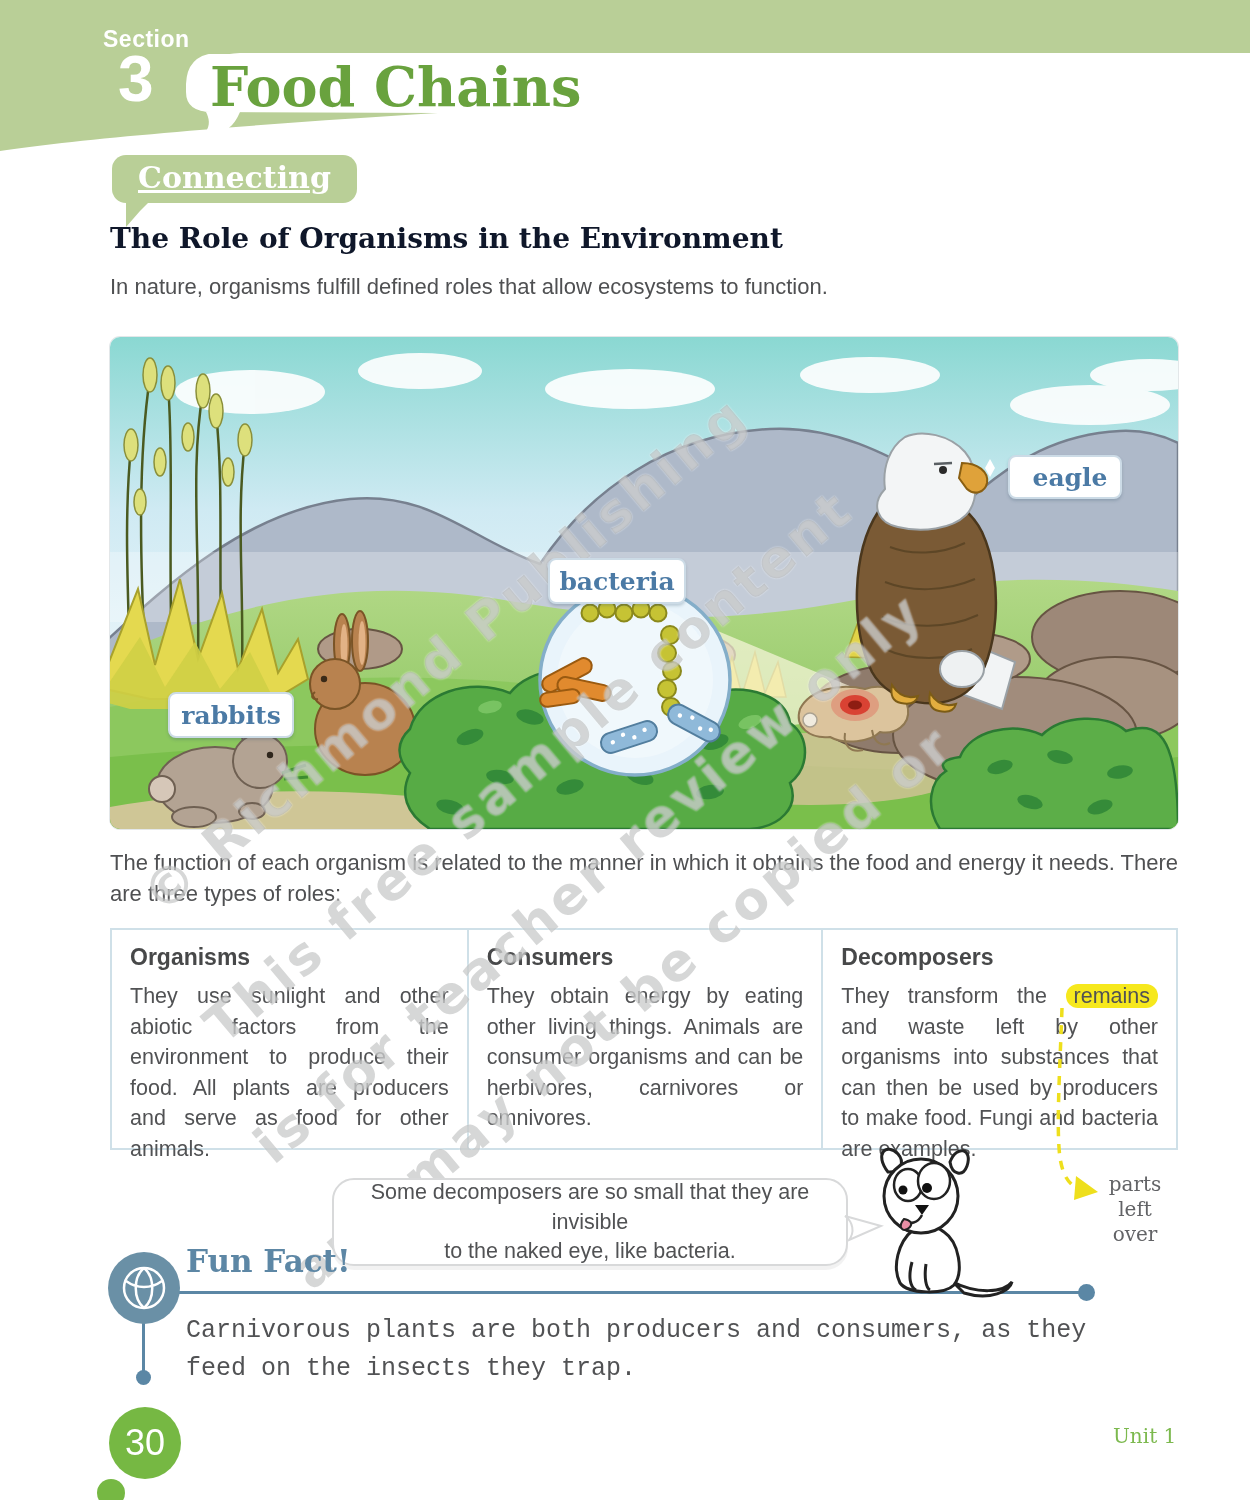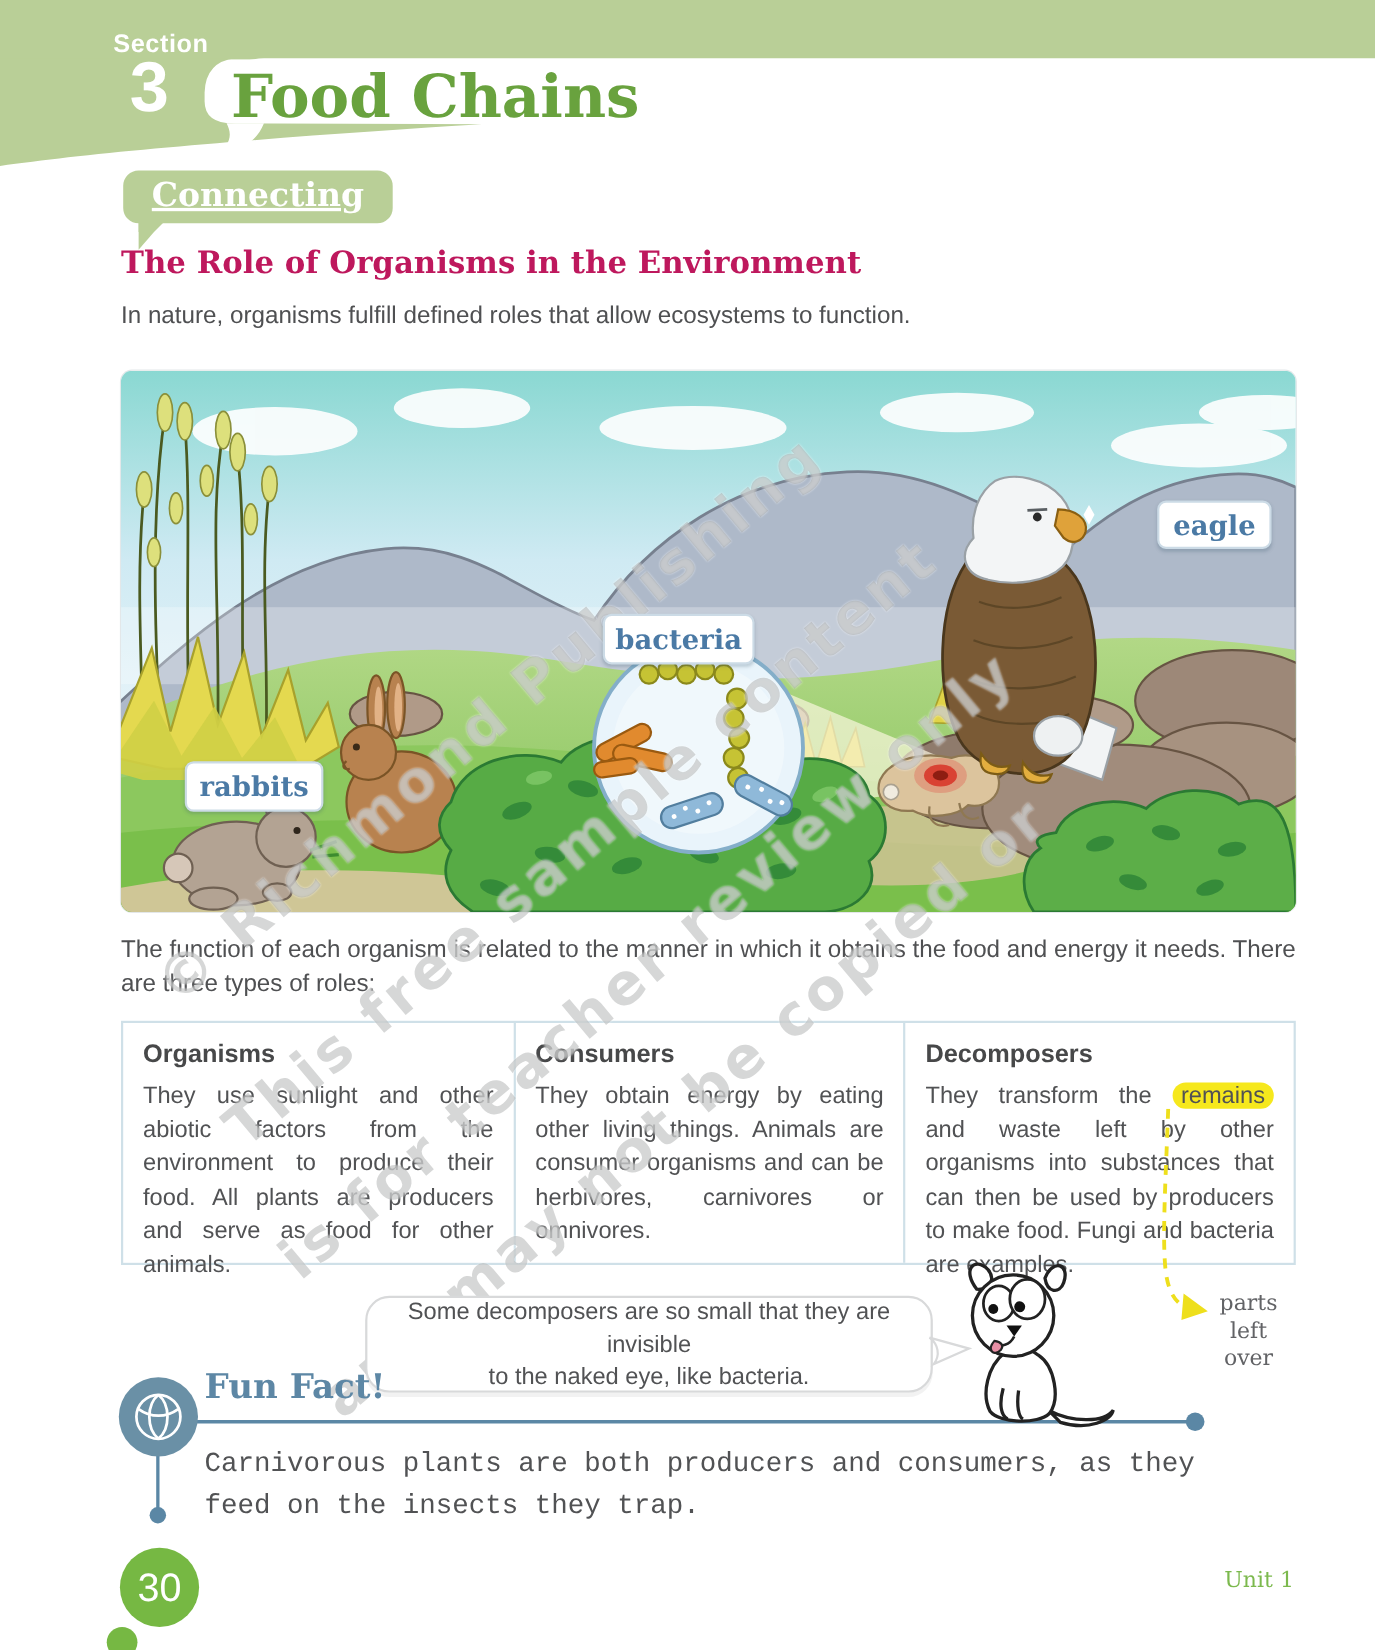--- a/index.html
+++ b/index.html
@@ -9,21 +9,21 @@
   .serif{font-family:"DejaVu Serif","Liberation Serif",serif;}
   .sans{font-family:"Liberation Sans",sans-serif;}
 
   .section-label{color:#fff;font-weight:bold;font-size:23px;letter-spacing:.5px;}
   .section-number{color:#fff;font-weight:bold;font-size:64px;line-height:1;}
   .page-title{color:#69a23e;font-weight:bold;font-size:54px;line-height:1;}
   .badge{background:#b9cf97;color:#fff;font-weight:bold;font-size:30px;
          border-radius:14px;padding:5px 26px 8px 26px;text-decoration:underline;}
   .badge-tail{width:0;height:0;border-left:14px solid #b9cf97;border-right:10px solid transparent;
               border-bottom:16px solid transparent;border-top:10px solid #b9cf97;}
-  .h2{color:#be185d;font-weight:bold;font-size:28px;}
+  .h2{color:#0f172a;font-weight:bold;font-size:28px;}
   .body-text{color:#4f5052;font-size:22px;line-height:1.4;}
   .scene-frame{border-radius:10px;overflow:hidden;box-shadow:0 0 0 1px #e3e7e9;}
   .ill-label{background:#fff;border:2px solid #ccdbe6;border-radius:8px;
              box-shadow:0 2px 3px rgba(60,90,110,.25);
              color:#4b7aa5;font-family:"DejaVu Serif",serif;font-weight:bold;font-size:25px;
              display:flex;align-items:center;justify-content:center;}
   .roles-table{display:flex;border:2px solid #cfe0e8;background:transparent;}
   .role-col{width:356px;padding:14px 18px 10px 18px;box-sizing:border-box;}
   .role-col + .role-col{border-left:2px solid #cfe0e8;}
   .role-title{color:#474849;font-weight:bold;font-size:23px;margin-bottom:10px;}
@@ -260,21 +260,21 @@
           </g>
         </g>
       </g>
 
       <polygon points="880,122 885,131 880,140 875,131" fill="#ffffff"></polygon>
     </svg>
   </div>
 
   <div class="abs ill-label" style="left:168px;top:692px;width:122px;height:42px;z-index:7;">rabbits</div>
   <div class="abs ill-label" style="left:548px;top:558px;width:134px;height:42px;z-index:7;">bacteria</div>
-  <div class="abs ill-label" style="left:1052px;top:455px;width:100px;height:40px;z-index:7;">eagle</div>
+  <div class="abs ill-label" style="left:1008px;top:455px;width:100px;height:40px;z-index:7;padding-left:10px;">eagle</div>
 
   <div class="abs body-text" style="left:110px;top:848px;width:1068px;text-align:justify;">The function of each organism is related to the manner in which it obtains the food and energy it needs. There are three types of roles:</div>
 
   <div class="abs roles-table" style="left:110px;top:928px;width:1068px;height:222px;box-sizing:border-box;">
     <div class="role-col">
       <div class="role-title">Organisms</div>
       <div class="role-text">They use sunlight and other abiotic factors from the environment to produce their food. All plants are producers and serve as food for other animals.</div>
     </div>
     <div class="role-col">
       <div class="role-title">Consumers</div>

